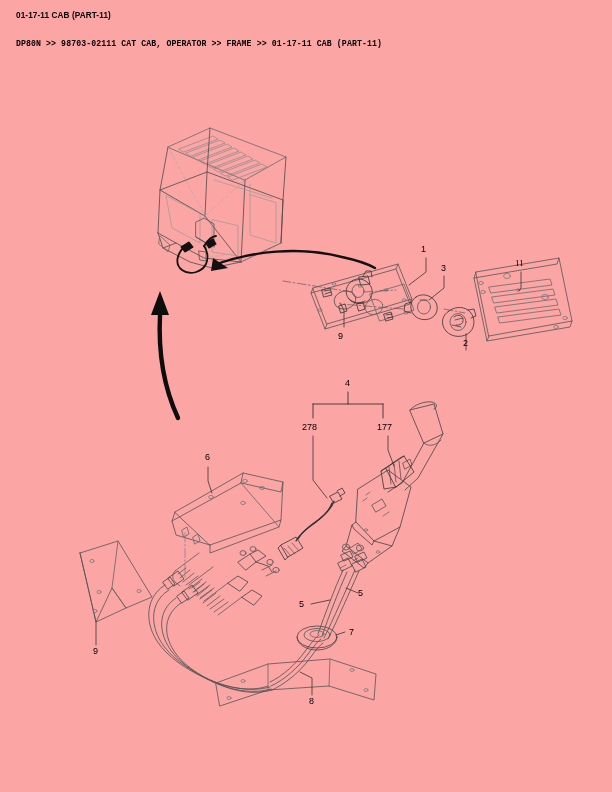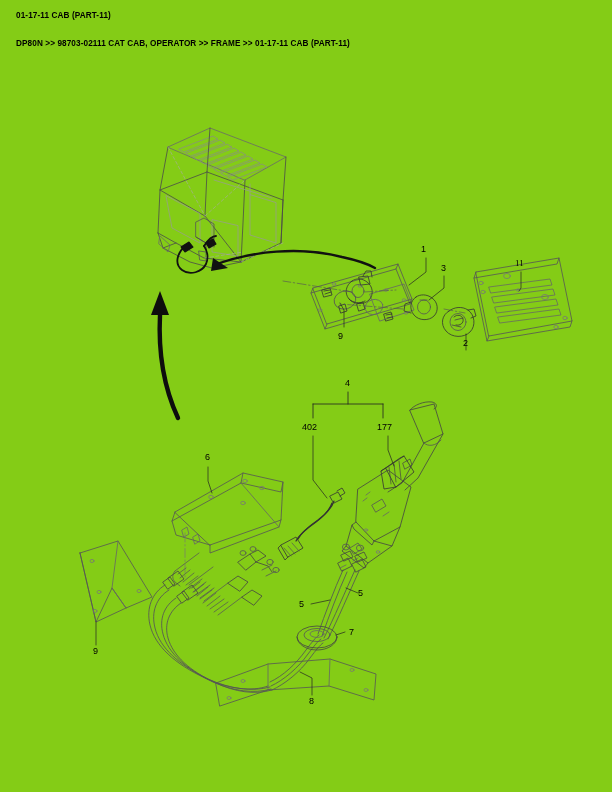--- a/index.html
+++ b/index.html
@@ -12,41 +12,42 @@
     height: 792px;
     position: relative;
     font-family: "Liberation Sans", sans-serif;
     overflow: hidden;
   }
   .page {
     position: absolute;
     left: 0; top: 0;
     width: 612px;
     height: 792px;
-    background: #84cc16;
+    background: #fca5a5;
   }
   .hdr-title {
     position: absolute;
     left: 16px;
     top: 11px;
     font-size: 8.2px;
     font-weight: bold;
     color: #000000;
     letter-spacing: 0.1px;
     white-space: nowrap;
   }
   .hdr-breadcrumb {
     position: absolute;
     left: 16px;
     top: 39px;
     font-size: 8.2px;
     font-weight: bold;
     color: #000000;
     letter-spacing: 0.1px;
     white-space: nowrap;
+    font-family: Liberation Mono, monospace;
   }
   .diagram-svg {
     position: absolute;
     left: 0;
     top: 0;
     width: 612px;
     height: 792px;
   }
   .callout {
     position: absolute;
@@ -430,15 +431,15 @@
   <div class="callout" style="left:345px; top:378px;">4</div>
   <div class="callout" style="left:299px; top:599px;">5</div>
   <div class="callout" style="left:358px; top:588px;">5</div>
   <div class="callout" style="left:205px; top:452px;">6</div>
   <div class="callout" style="left:349px; top:627px;">7</div>
   <div class="callout" style="left:309px; top:696px;">8</div>
   <div class="callout" style="left:93px;  top:646px;">9</div>
   <div class="callout" style="left:338px; top:331px;">9</div>
   <div class="callout" style="left:515px; top:258px;font-family:Liberation Serif, serif;">11</div>
   <div class="callout" style="left:377px; top:422px;">177</div>
-  <div class="callout" style="left:302px; top:422px;">402</div>
+  <div class="callout" style="left:302px; top:422px;">278</div>
 
 </div>
 
 </body></html>

